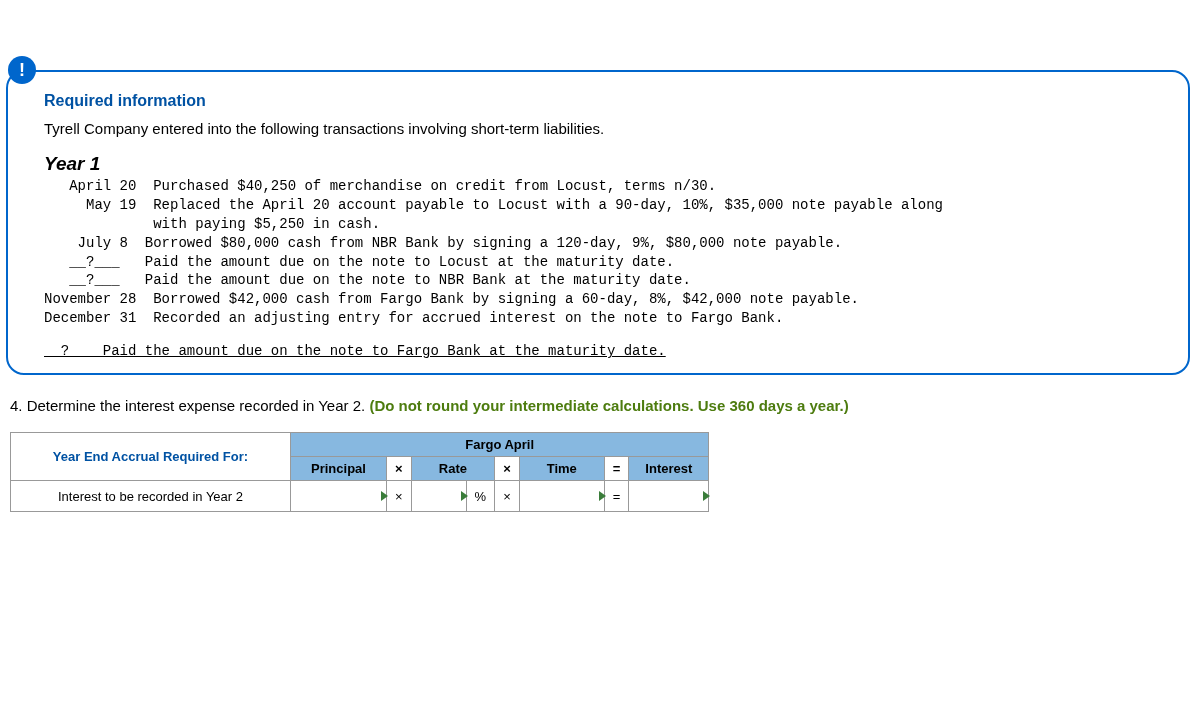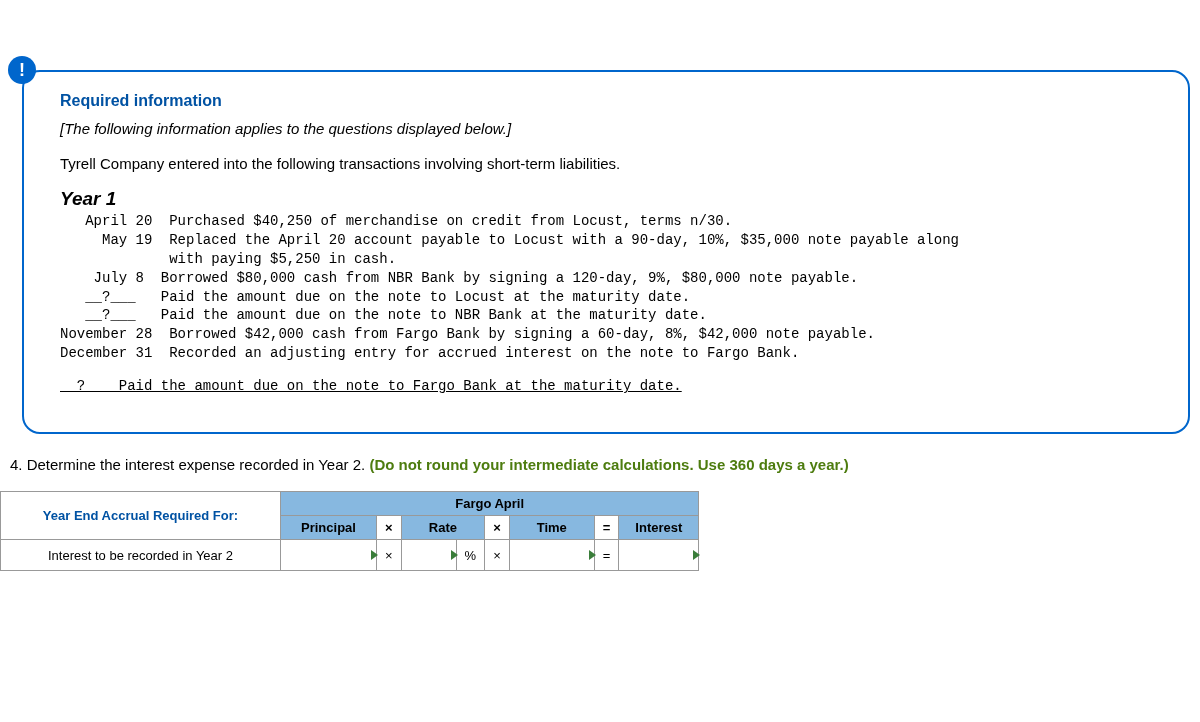--- a/index.html
+++ b/index.html
@@ -22,26 +22,26 @@
       display: flex;
       align-items: center;
       justify-content: center;
       color: #fff;
       font-weight: bold;
       font-size: 18px;
       z-index: 2;
     }
     .info-box {
       position: relative;
-      margin-left: 22px;
+      margin-left: 6px;
       margin-right: 10px;
       margin-top: 70px;
       border: 2px solid #0066cc;
       border-radius: 18px;
-      padding: 20px 24px 36px 36px;
+      padding: 20px 24px 12px 36px;
     }
     .req-heading {
       color: #0052a3;
       font-weight: bold;
       font-size: 16px;
       margin-bottom: 10px;
     }
     .italic-line {
       font-style: italic;
       font-size: 15px;
@@ -77,20 +77,21 @@
       margin: 22px 10px 18px 10px;
       font-size: 15px;
     }
     .red-text { color: #4d7c0f; font-weight: bold; }
     .q-number { display:inline; }
     .q-text { display:inline; }
 
     
     .calc-table {
       border-collapse: collapse;
+      margin-left: 10px;
       font-size: 13px;
       padding-left: 20px;
     }
     .calc-table td, .calc-table th {
       border: 1px solid #999;
       padding: 4px 8px;
       text-align: center;
       vertical-align: middle;
     }
     .hdr-blue {
@@ -150,21 +151,20 @@
   </style>
 </head>
 <body>
 
 <div class="info-icon">
   <span>!</span>
 </div>
 
 <div class="info-box">
   <div class="req-heading">Required information</div>
-  <div class="italic-line">[The following information applies to the questions displayed below.]</div>
   <div class="intro-line">Tyrell Company entered into the following transactions involving short-term liabilities.</div>
 
   <div class="year-label">Year 1</div>
   <div class="tx-block">   April 20  Purchased $40,250 of merchandise on credit from Locust, terms n/30.
      May 19  Replaced the April 20 account payable to Locust with a 90-day, 10%, $35,000 note payable along
              with paying $5,250 in cash.
     July 8  Borrowed $80,000 cash from NBR Bank by signing a 120-day, 9%, $80,000 note payable.
    __?___   Paid the amount due on the note to Locust at the maturity date.
    __?___   Paid the amount due on the note to NBR Bank at the maturity date.
 November 28  Borrowed $42,000 cash from Fargo Bank by signing a 60-day, 8%, $42,000 note payable.

